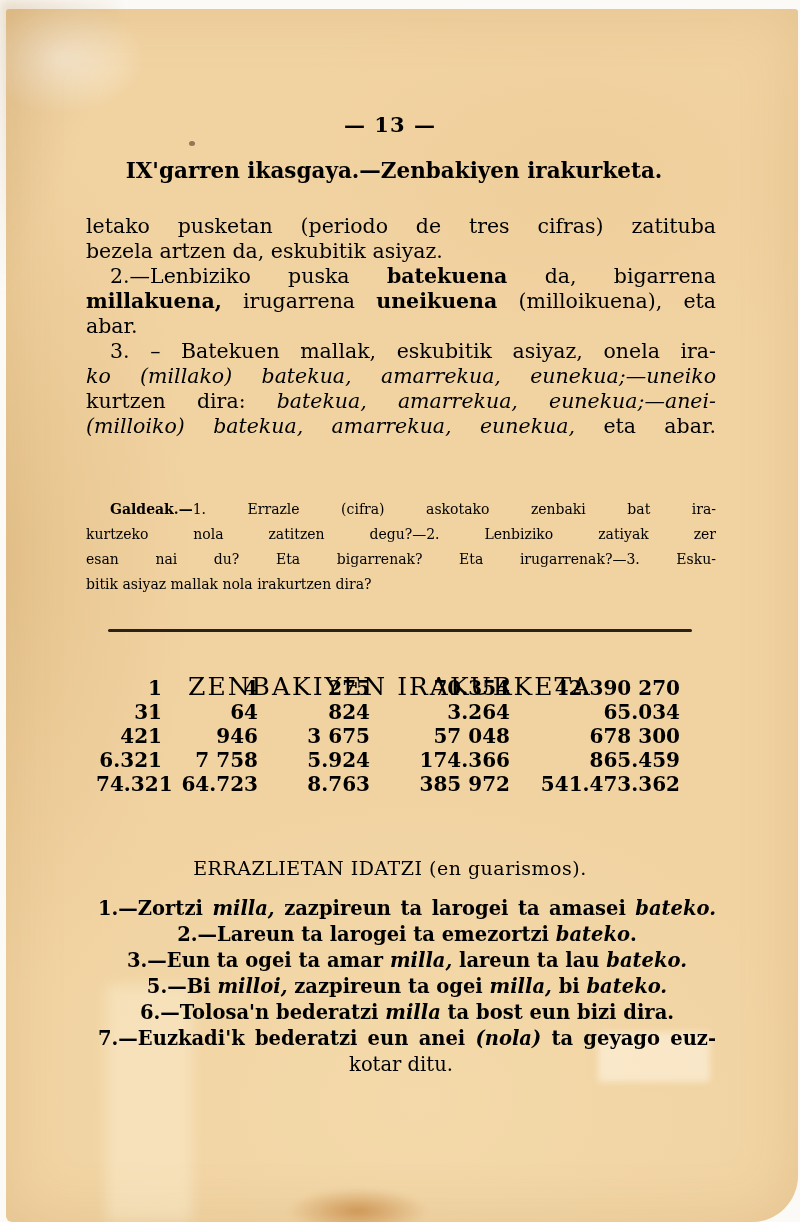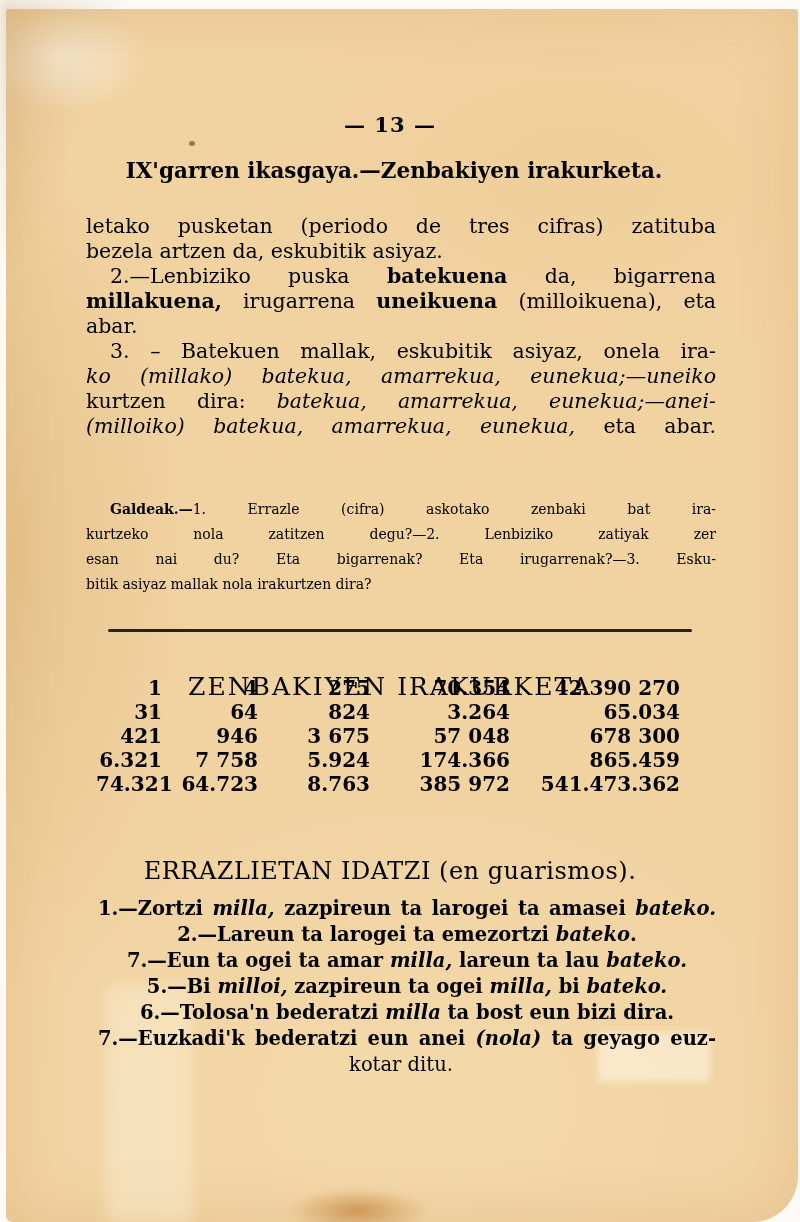--- a/index.html
+++ b/index.html
@@ -49,21 +49,21 @@
   .i{font-style:italic;}
 
   .rule{position:absolute;left:108px;top:629px;width:584px;height:3px;background:#2b2217;border-radius:2px;}
 
   .table-title{top:672px;font-size:25px;letter-spacing:2px;}
   .numtable{position:absolute;left:96px;top:676px;width:584px;}
   .trow{display:flex;line-height:24px;}
   .tc{font-weight:bold;font-size:20px;text-align:right;white-space:nowrap;}
   .c1{width:66px;} .c2{width:96px;} .c3{width:112px;} .c4{width:140px;text-align:right;} .c5{width:170px;}
 
-  .ex-title{top:857px;font-size:24px;letter-spacing:.5px;}
+  .ex-title{top:857px;font-size:19px;letter-spacing:.5px;}
 </style>
 </head>
 <body>
 
 <div class="scan">
   <div class="paper"></div>
   <div class="artifact corner-shade"></div>
   <div class="artifact crease-strip"></div>
   <div class="artifact patch-right"></div>
   <div class="artifact stain-bottom"></div>
@@ -134,21 +134,21 @@
         <div class="tc c4">385 972</div>
         <div class="tc c5">541.473.362</div>
       </div>
     </div>
 
     <div class="center ex-title">ERRAZLIETAN IDATZI (en guarismos).</div>
 
     <div class="block list" style="top:896px">
       <div class="line j ind2"><span>1.—Zortzi </span><span class="i">milla,</span><span> zazpireun ta larogei ta amasei </span><span class="i">bateko.</span></div>
       <div class="line ind2"><span>2.—Lareun ta larogei ta emezortzi </span><span class="i">bateko</span><span>.</span></div>
-      <div class="line ind2"><span>7.—Eun ta ogei ta amar </span><span class="i">milla,</span><span> lareun ta lau </span><span class="i">bateko.</span></div>
+      <div class="line ind2"><span>3.—Eun ta ogei ta amar </span><span class="i">milla,</span><span> lareun ta lau </span><span class="i">bateko.</span></div>
       <div class="line ind2"><span>5.—Bi </span><span class="i">milloi,</span><span> zazpireun ta ogei </span><span class="i">milla,</span><span> bi </span><span class="i">bateko.</span></div>
       <div class="line ind2"><span>6.—Tolosa'n bederatzi </span><span class="i">milla</span><span> ta bost eun bizi dira.</span></div>
       <div class="line j ind2"><span>7.—Euzkadi'k bederatzi eun anei </span><span class="i">(nola)</span><span> ta geyago euz-</span></div>
       <div class="line"><span>kotar ditu.</span></div>
     </div>
 
   </div>
 </div>
 
 </body></html>

